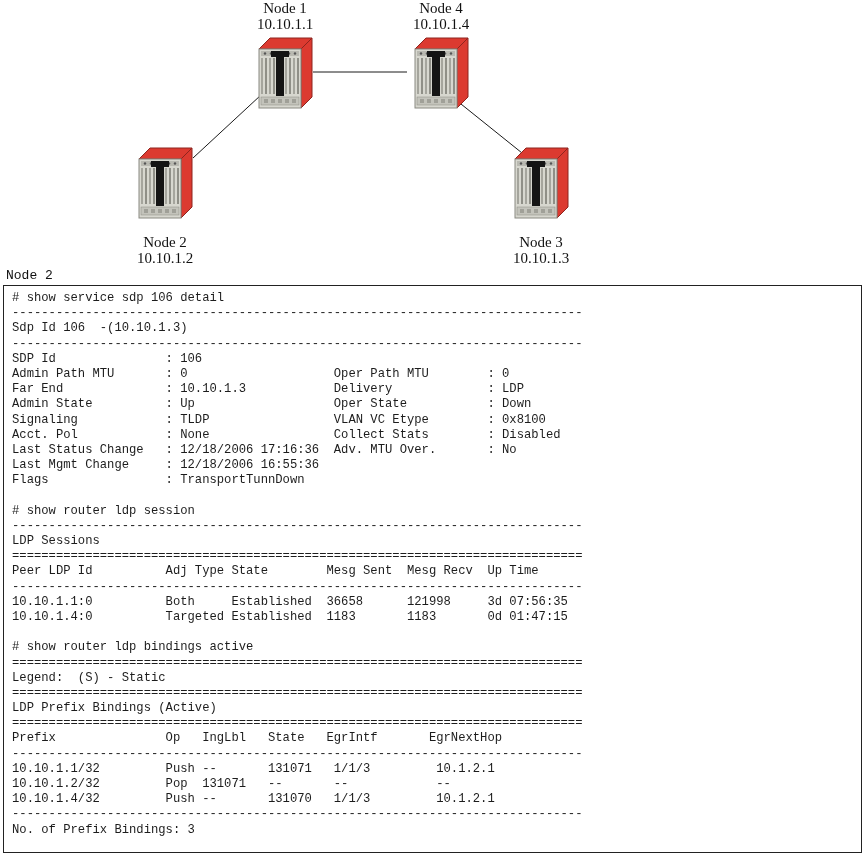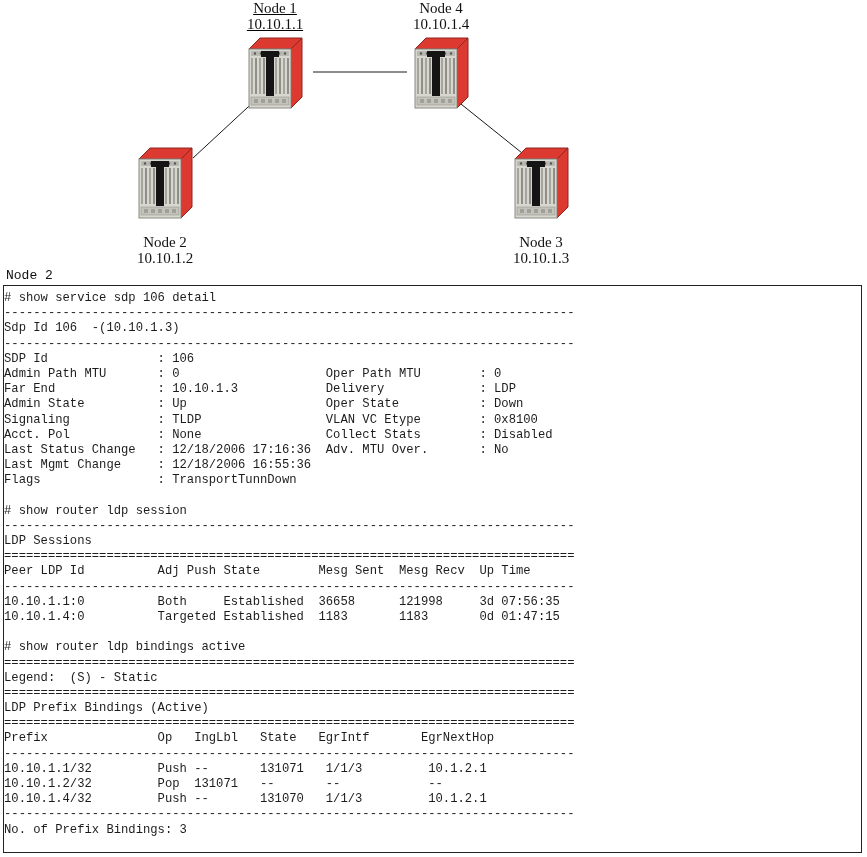--- a/index.html
+++ b/index.html
@@ -38,21 +38,21 @@
   }
   .node .caption {
     font-family: "Liberation Serif", serif;
     font-size: 15px;
     line-height: 16px;
     color: #111111;
   }
   .node .icon-wrap {
     display: inline-block;
   }
-  .node-1 { left: 215px; top: 0; text-decoration: underline; }
+  .node-1 { left: 225px; top: 0; }
   .node-4 { left: 381px; top: 0; }
   .node-2 { left: 105px; top: 146px; }
   .node-3 { left: 481px; top: 146px; }
   .node .caption.top { margin-bottom: 4px; }
   .node .caption.bottom { margin-top: 10px; }
 
   
   .console-title {
     position: absolute;
     left: 6px;
@@ -62,21 +62,21 @@
     color: #111111;
   }
   .console {
     position: absolute;
     left: 3px;
     top: 285px;
     width: 859px;
     height: 568px;
     border: 1px solid #222222;
     background: #ffffff;
-    padding: 5px 0 0 0;
+    padding: 5px 0 0 8px;
     box-sizing: border-box;
     overflow: hidden;
   }
   .console-line {
     font-family: "Liberation Mono", monospace;
     font-size: 12.2px;
     line-height: 15.2px;
     height: 15.2px;
     white-space: pre;
     color: #1c1c1c;
@@ -197,21 +197,21 @@
       <div class="console-line">Signaling            : TLDP                 VLAN VC Etype        : 0x8100</div>
       <div class="console-line">Acct. Pol            : None                 Collect Stats        : Disabled</div>
       <div class="console-line">Last Status Change   : 12/18/2006 17:16:36  Adv. MTU Over.       : No</div>
       <div class="console-line">Last Mgmt Change     : 12/18/2006 16:55:36</div>
       <div class="console-line">Flags                : TransportTunnDown</div>
       <div class="console-line">&nbsp;</div>
       <div class="console-line"># show router ldp session</div>
       <div class="console-line">------------------------------------------------------------------------------</div>
       <div class="console-line">LDP Sessions</div>
       <div class="console-line">==============================================================================</div>
-      <div class="console-line">Peer LDP Id          Adj Push State        Mesg Sent  Mesg Recv  Up Time</div>
+      <div class="console-line">Peer LDP Id          Adj Type State        Mesg Sent  Mesg Recv  Up Time</div>
       <div class="console-line">------------------------------------------------------------------------------</div>
       <div class="console-line">10.10.1.1:0          Both     Established  36658      121998     3d 07:56:35</div>
       <div class="console-line">10.10.1.4:0          Targeted Established  1183       1183       0d 01:47:15</div>
       <div class="console-line">&nbsp;</div>
       <div class="console-line"># show router ldp bindings active</div>
       <div class="console-line">==============================================================================</div>
       <div class="console-line">Legend:  (S) - Static</div>
       <div class="console-line">==============================================================================</div>
       <div class="console-line">LDP Prefix Bindings (Active)</div>
       <div class="console-line">==============================================================================</div>

